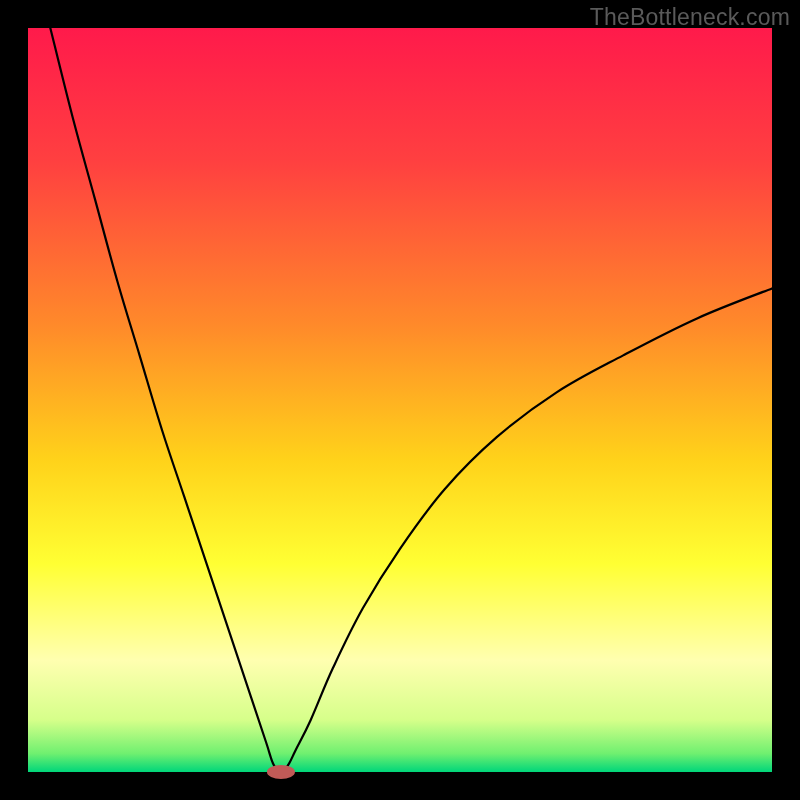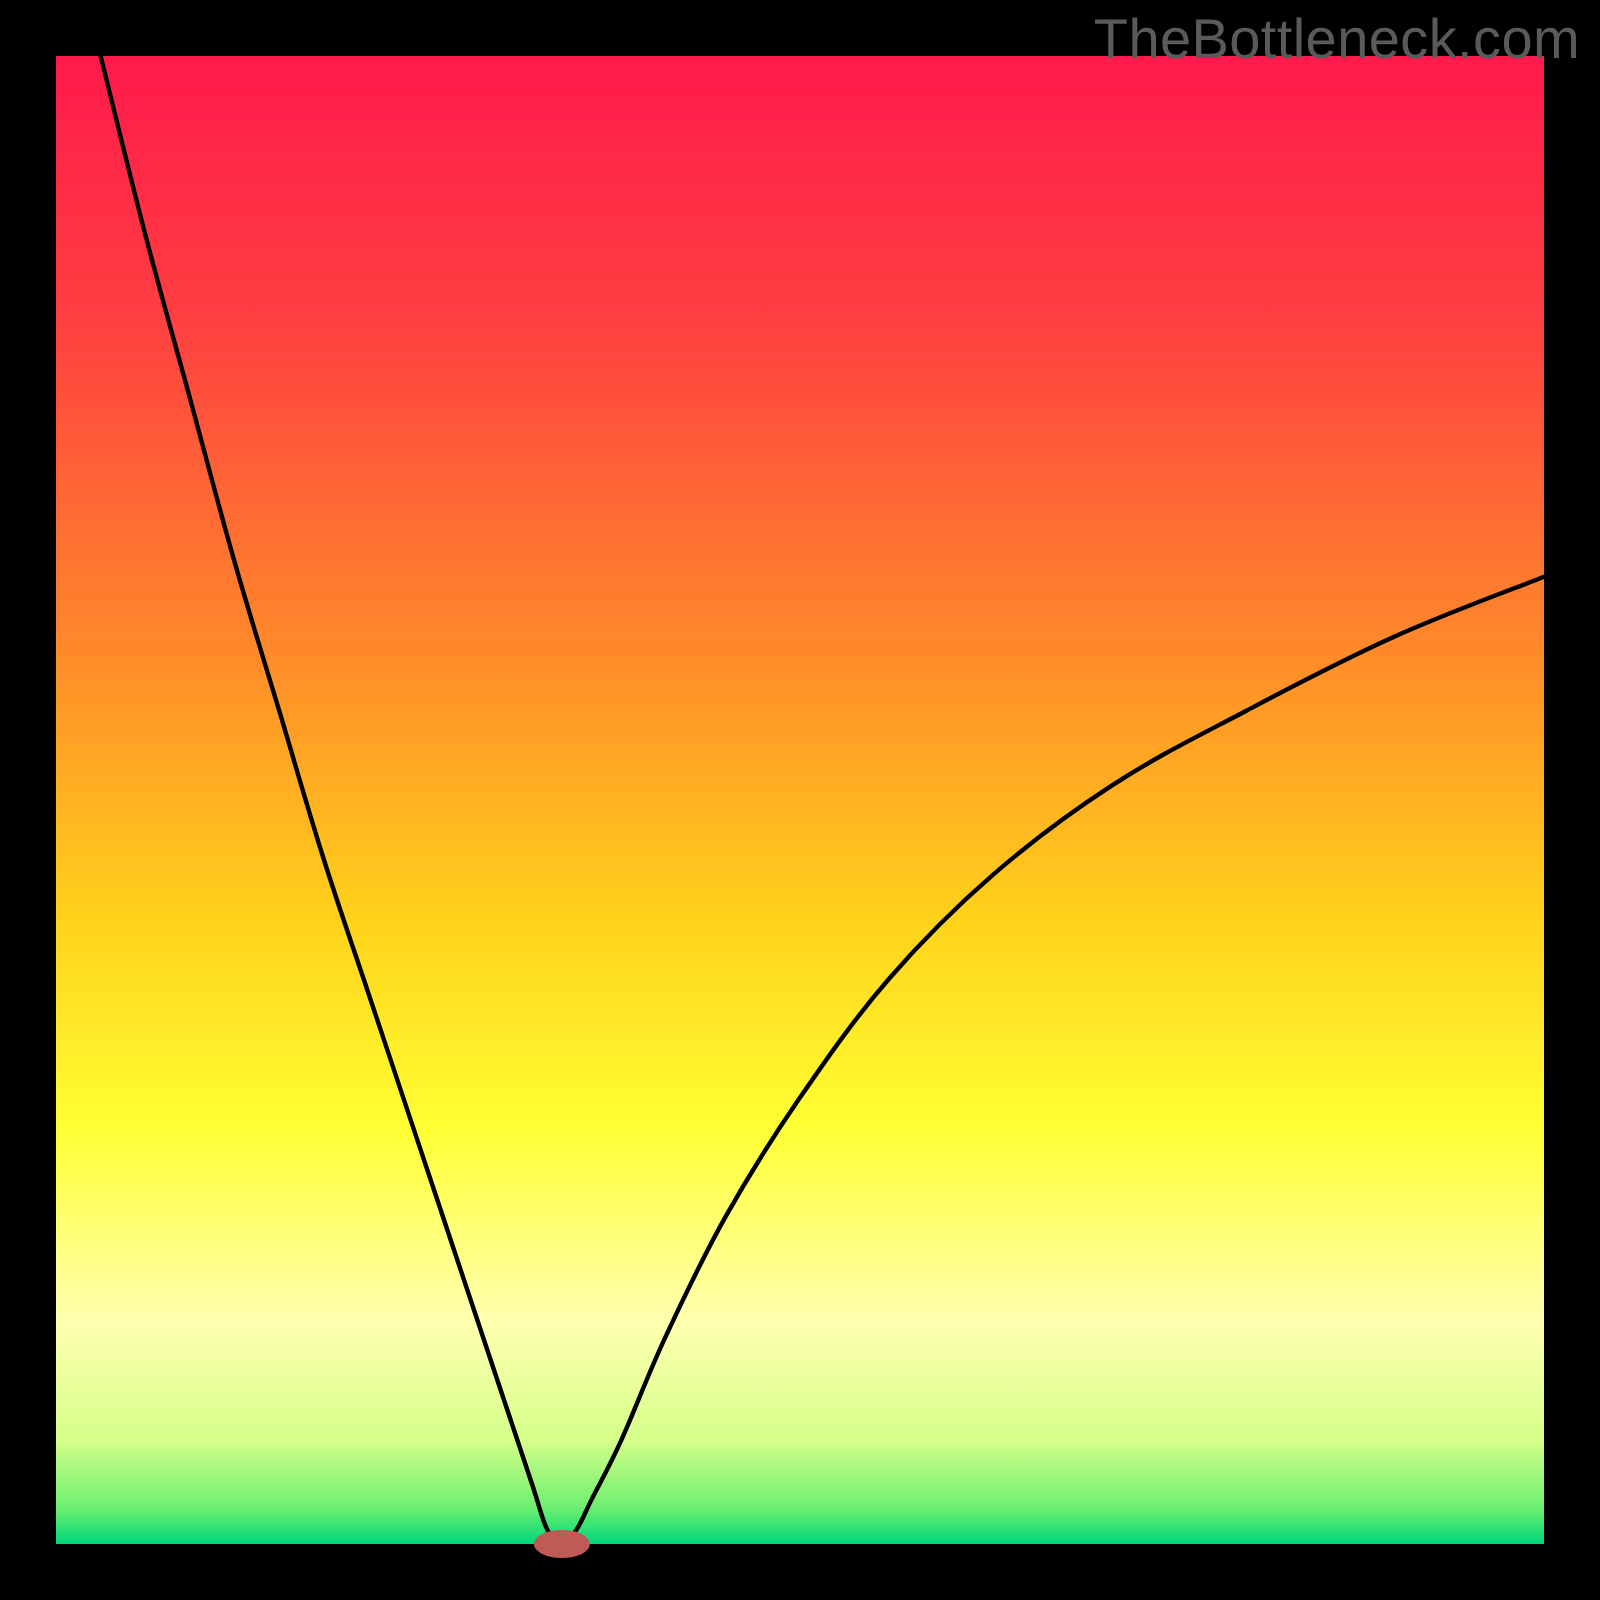--- a/index.html
+++ b/index.html
@@ -16,21 +16,21 @@
     width: 800px;
     height: 800px;
   }
   svg {
     display: block;
   }
   .watermark {
     position: absolute;
     top: 4px;
     right: 10px;
-    font-size: 28px;
+    font-size: 23px;
     font-weight: 500;
     color: #5a5a5a;
     letter-spacing: 0.2px;
     user-select: none;
   }
 </style>
 </head>
 <body>
 
 <div class="canvas-wrap">

